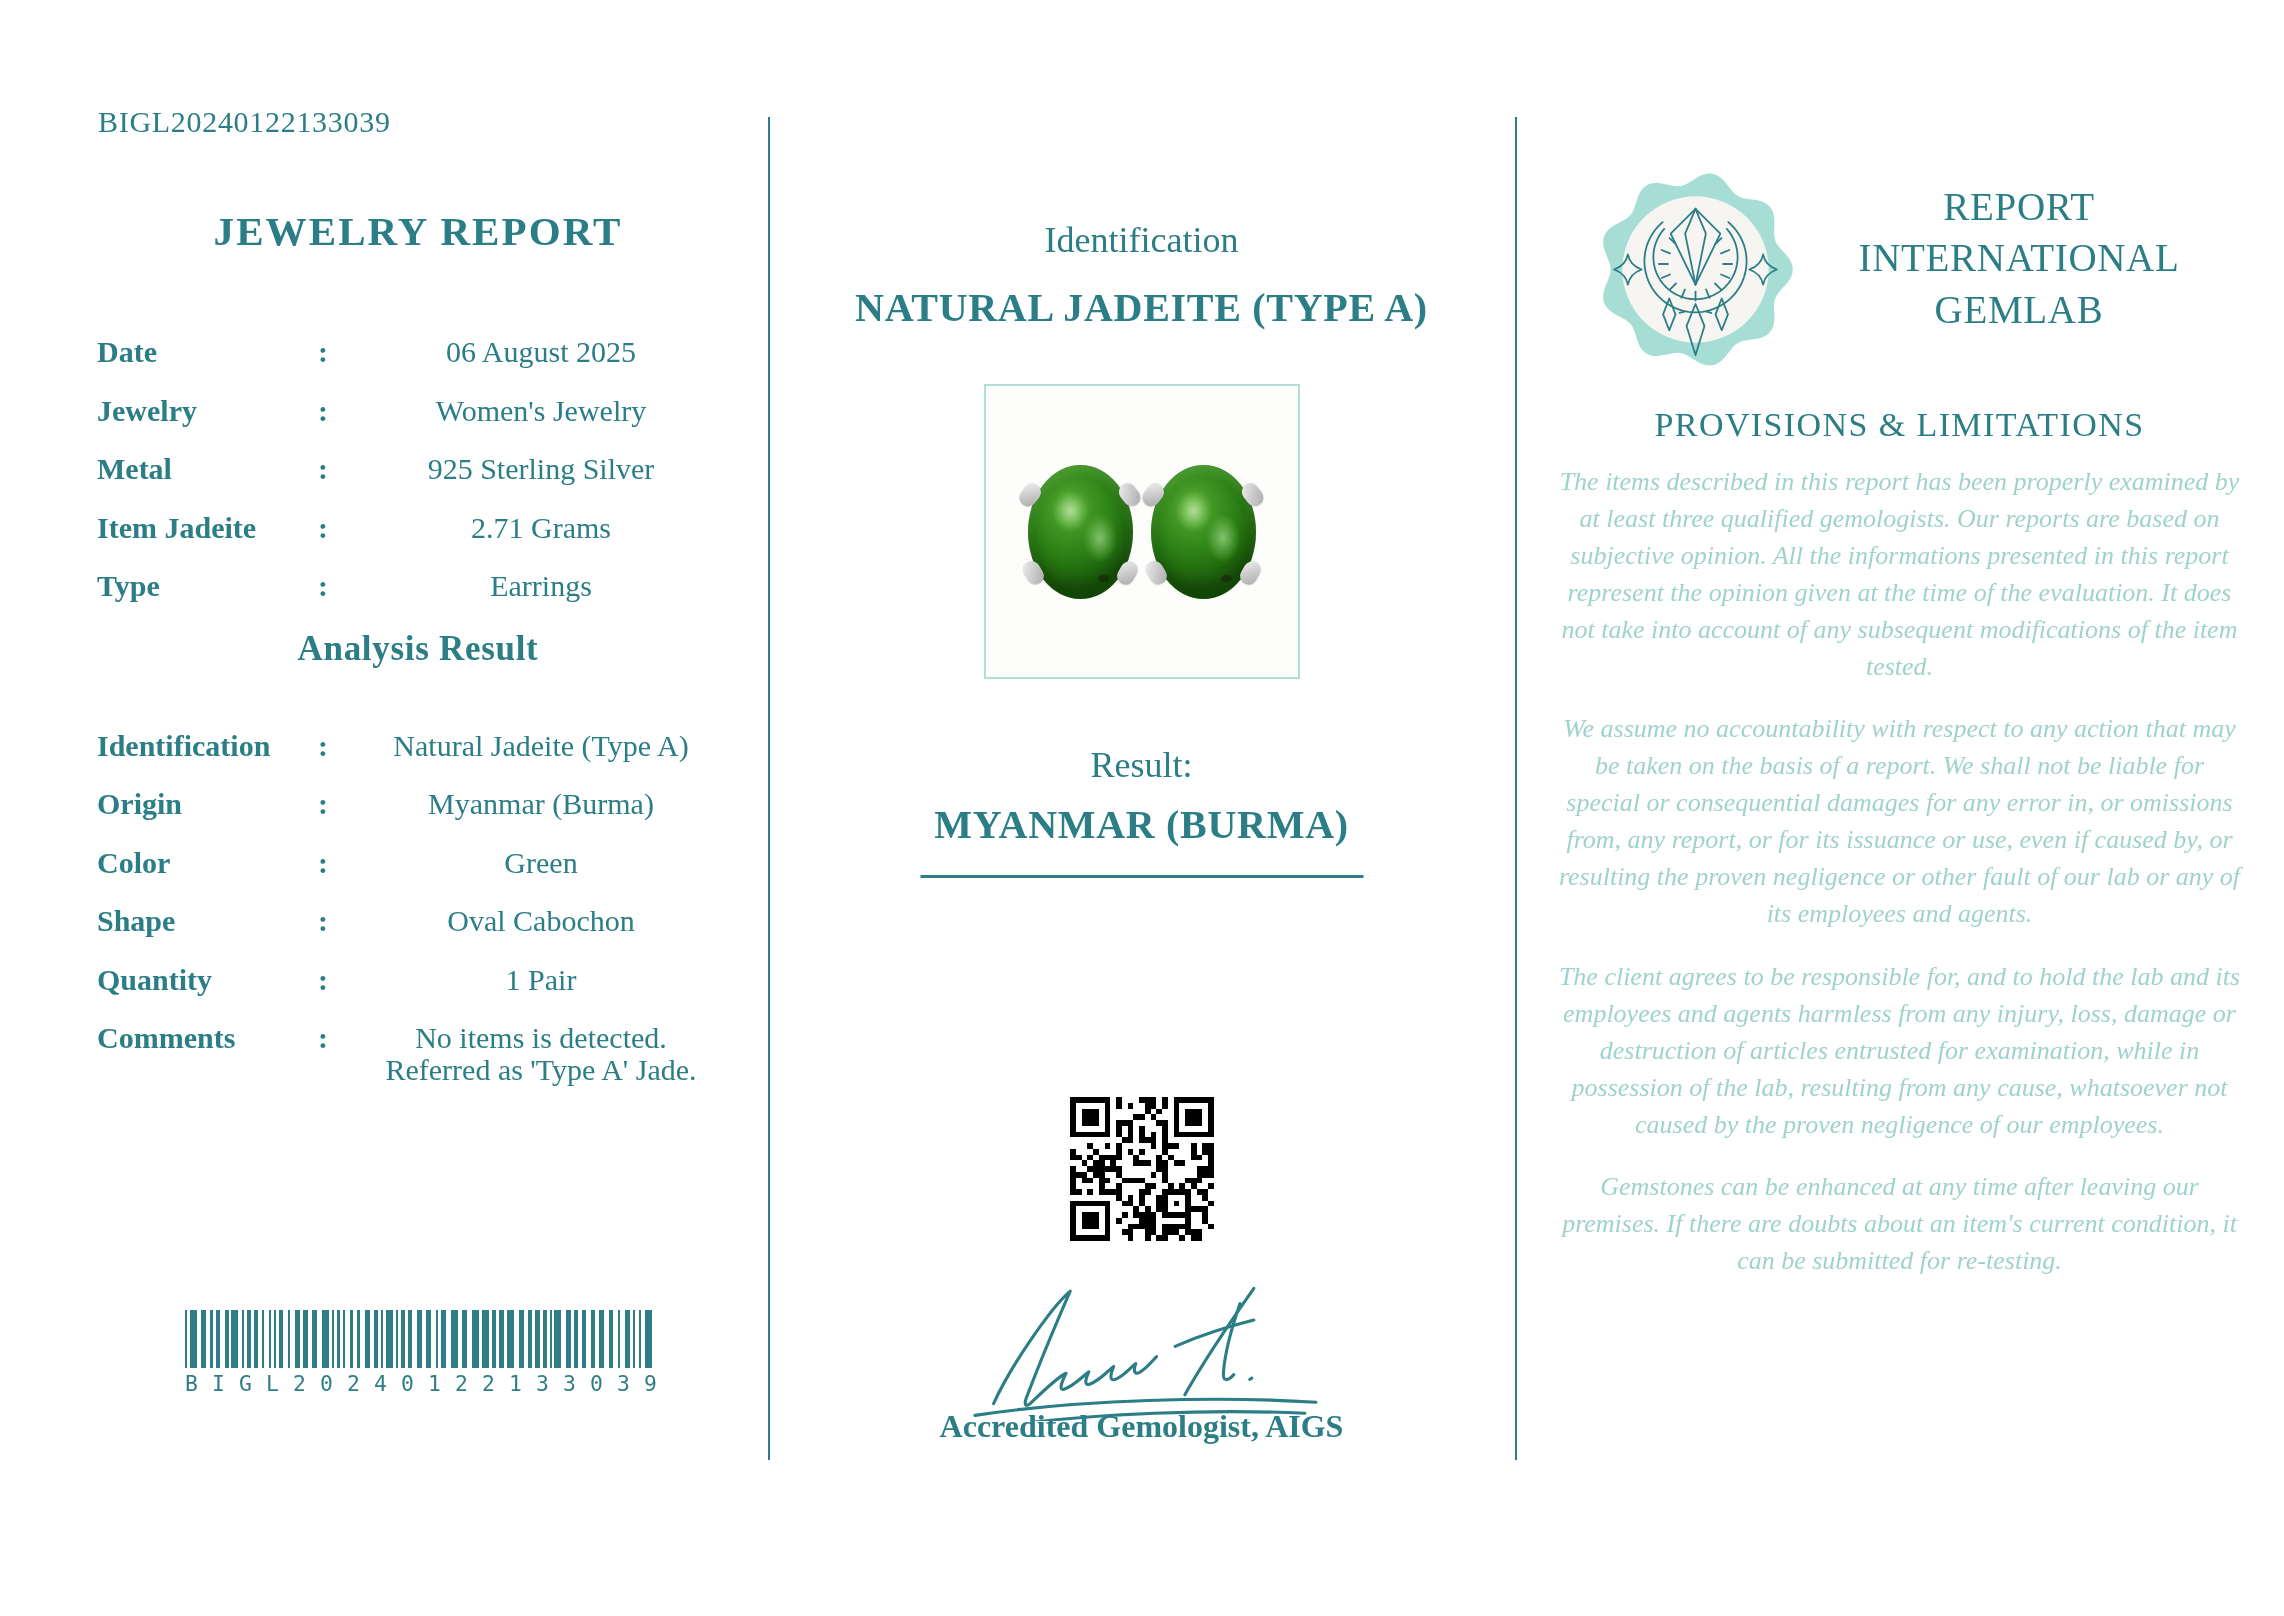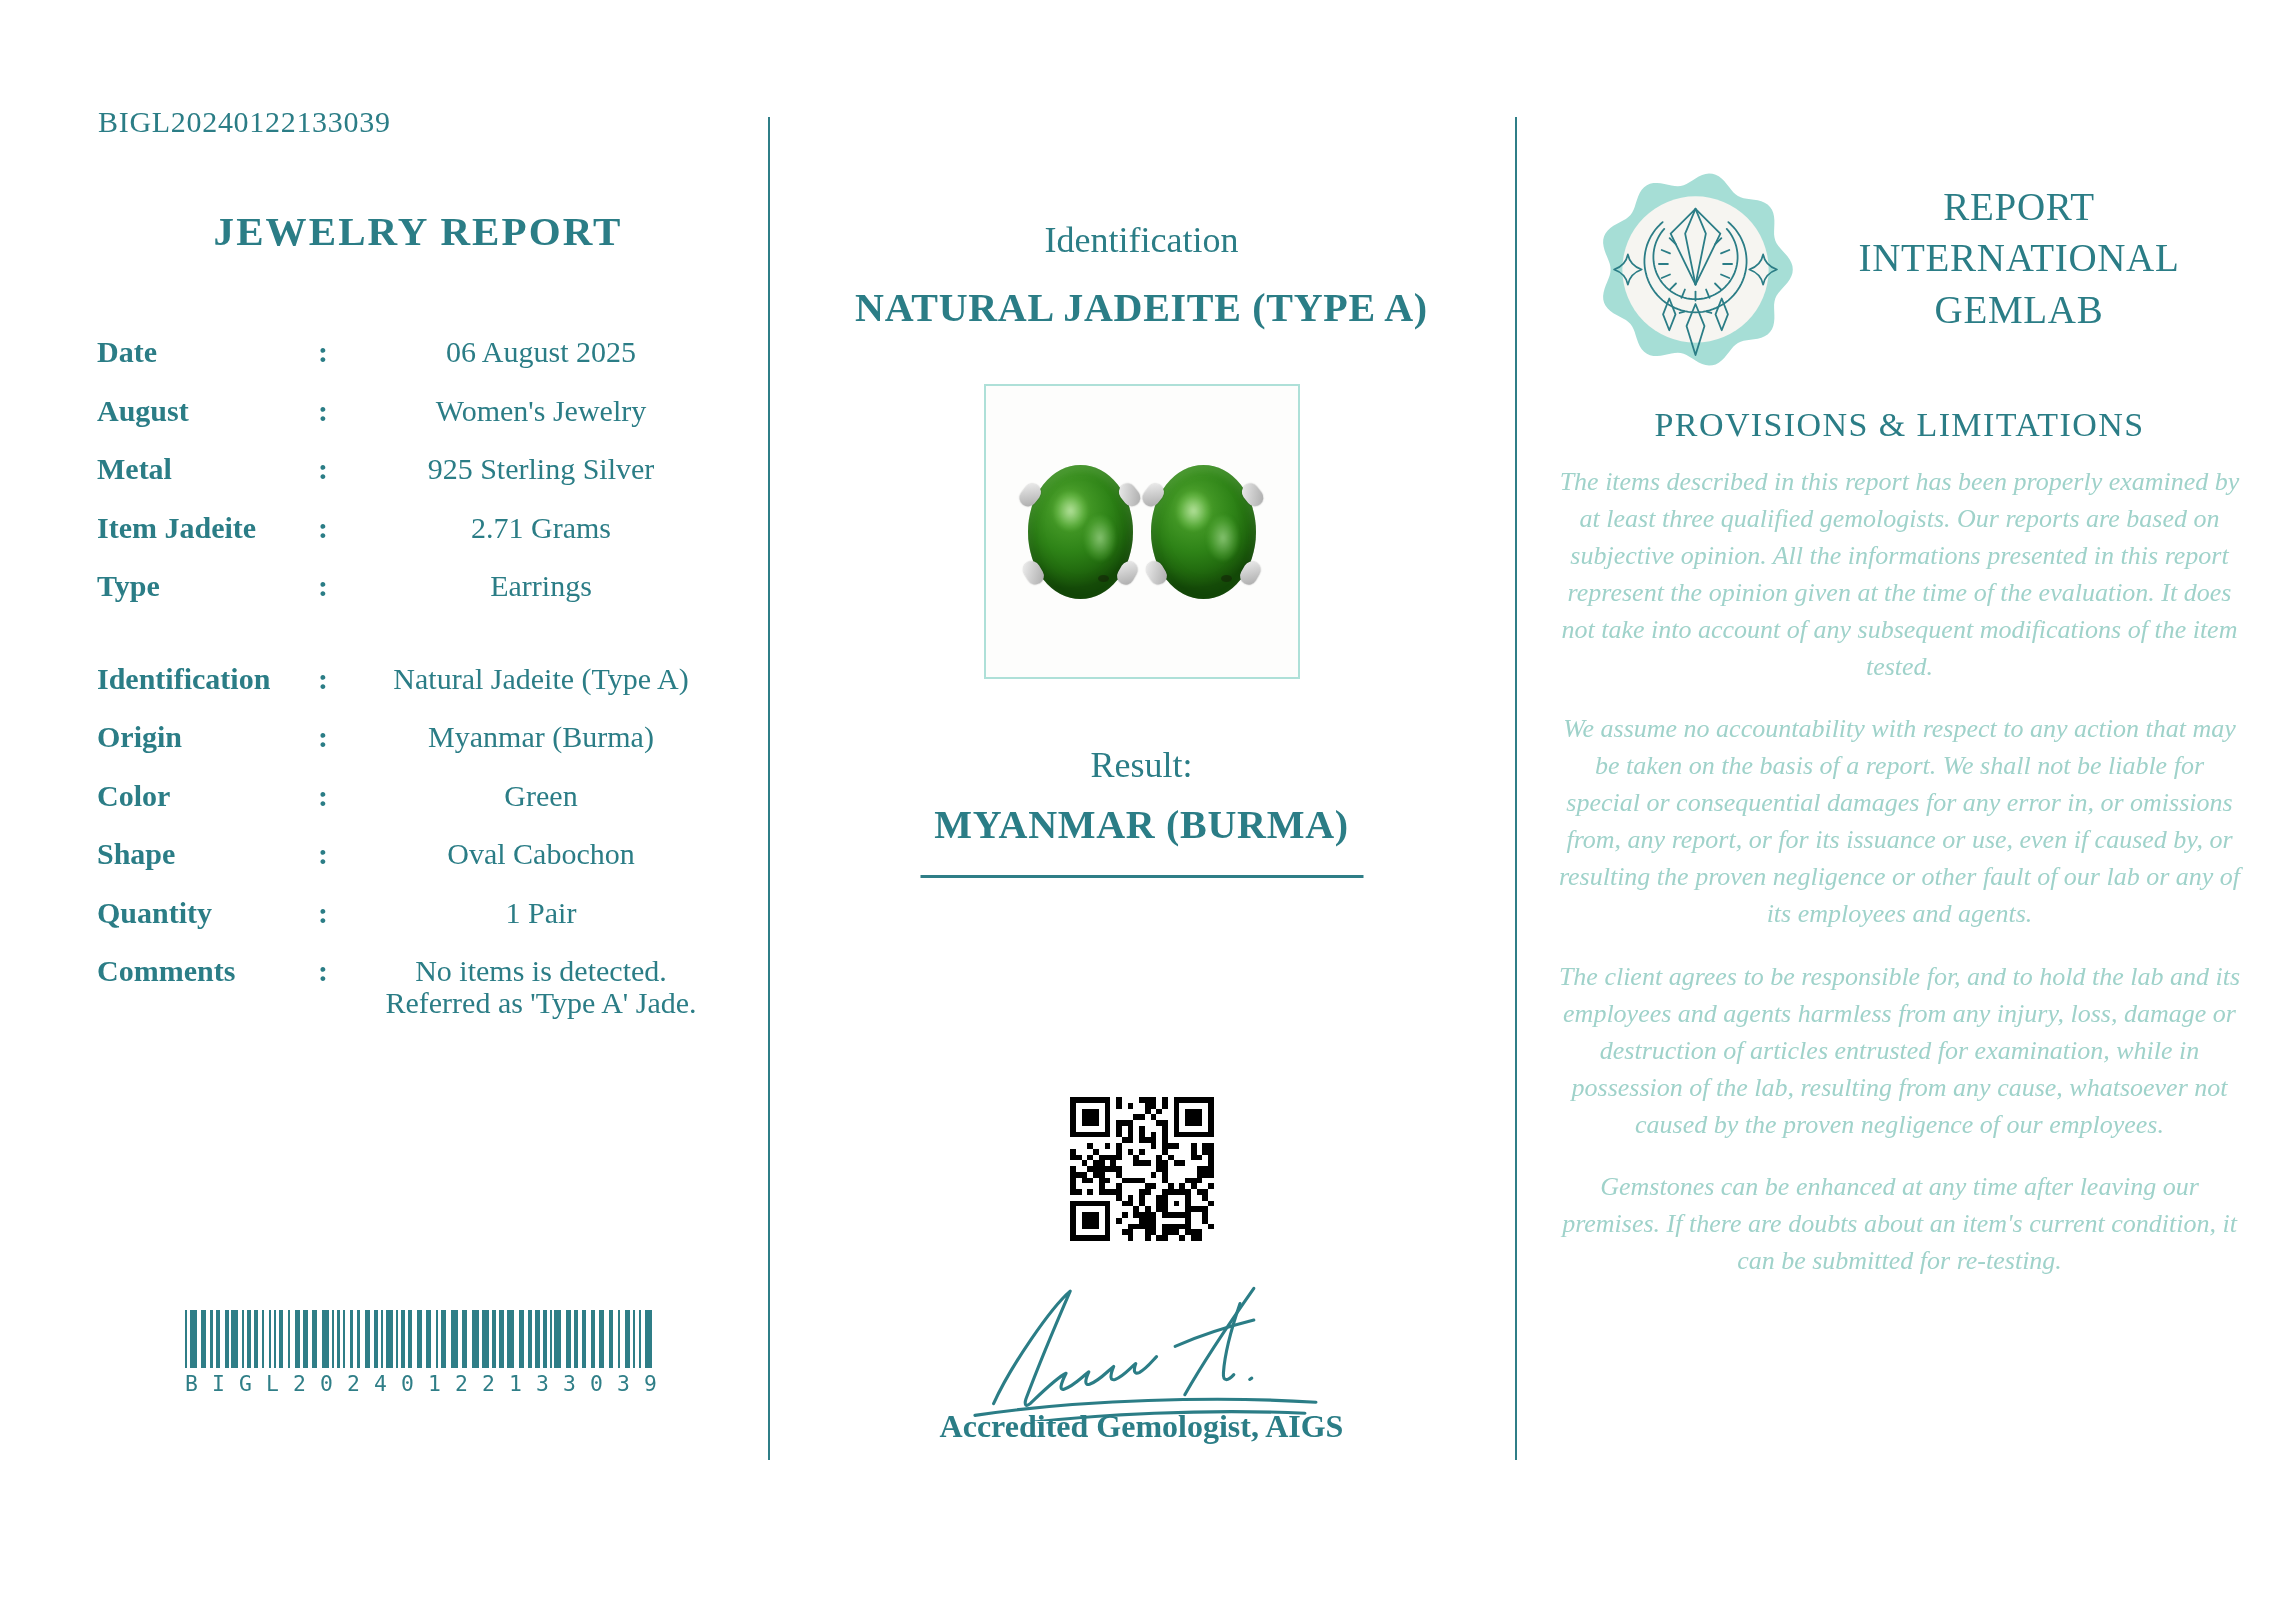--- a/index.html
+++ b/index.html
@@ -81,41 +81,42 @@
   <section class="col-left">
     <h1 class="report-title">JEWELRY REPORT</h1>
 
     <div class="rows">
       <div class="row">
         <span class="lbl">Date</span>
           <span class="colon">:</span>
           <span class="val">06 August 2025</span>
       </div>
       <div class="row">
-        <span class="lbl">August</span>
+        <span class="lbl">Jewelry</span>
           <span class="colon">:</span>
           <span class="val">Women's Jewelry</span>
       </div>
       <div class="row">
         <span class="lbl">Metal</span>
           <span class="colon">:</span>
           <span class="val">925 Sterling Silver</span>
       </div>
       <div class="row">
         <span class="lbl">Item Jadeite</span>
           <span class="colon">:</span>
           <span class="val">2.71 Grams</span>
       </div>
       <div class="row">
         <span class="lbl">Type</span>
           <span class="colon">:</span>
           <span class="val">Earrings</span>
       </div>
     </div>
 
+    <h2 class="analysis-title">Analysis Result</h2>
 
     <div class="rows analysis">
       <div class="row">
         <span class="lbl">Identification</span>
           <span class="colon">:</span>
           <span class="val">Natural Jadeite (Type A)</span>
       </div>
       <div class="row">
         <span class="lbl">Origin</span>
           <span class="colon">:</span>

